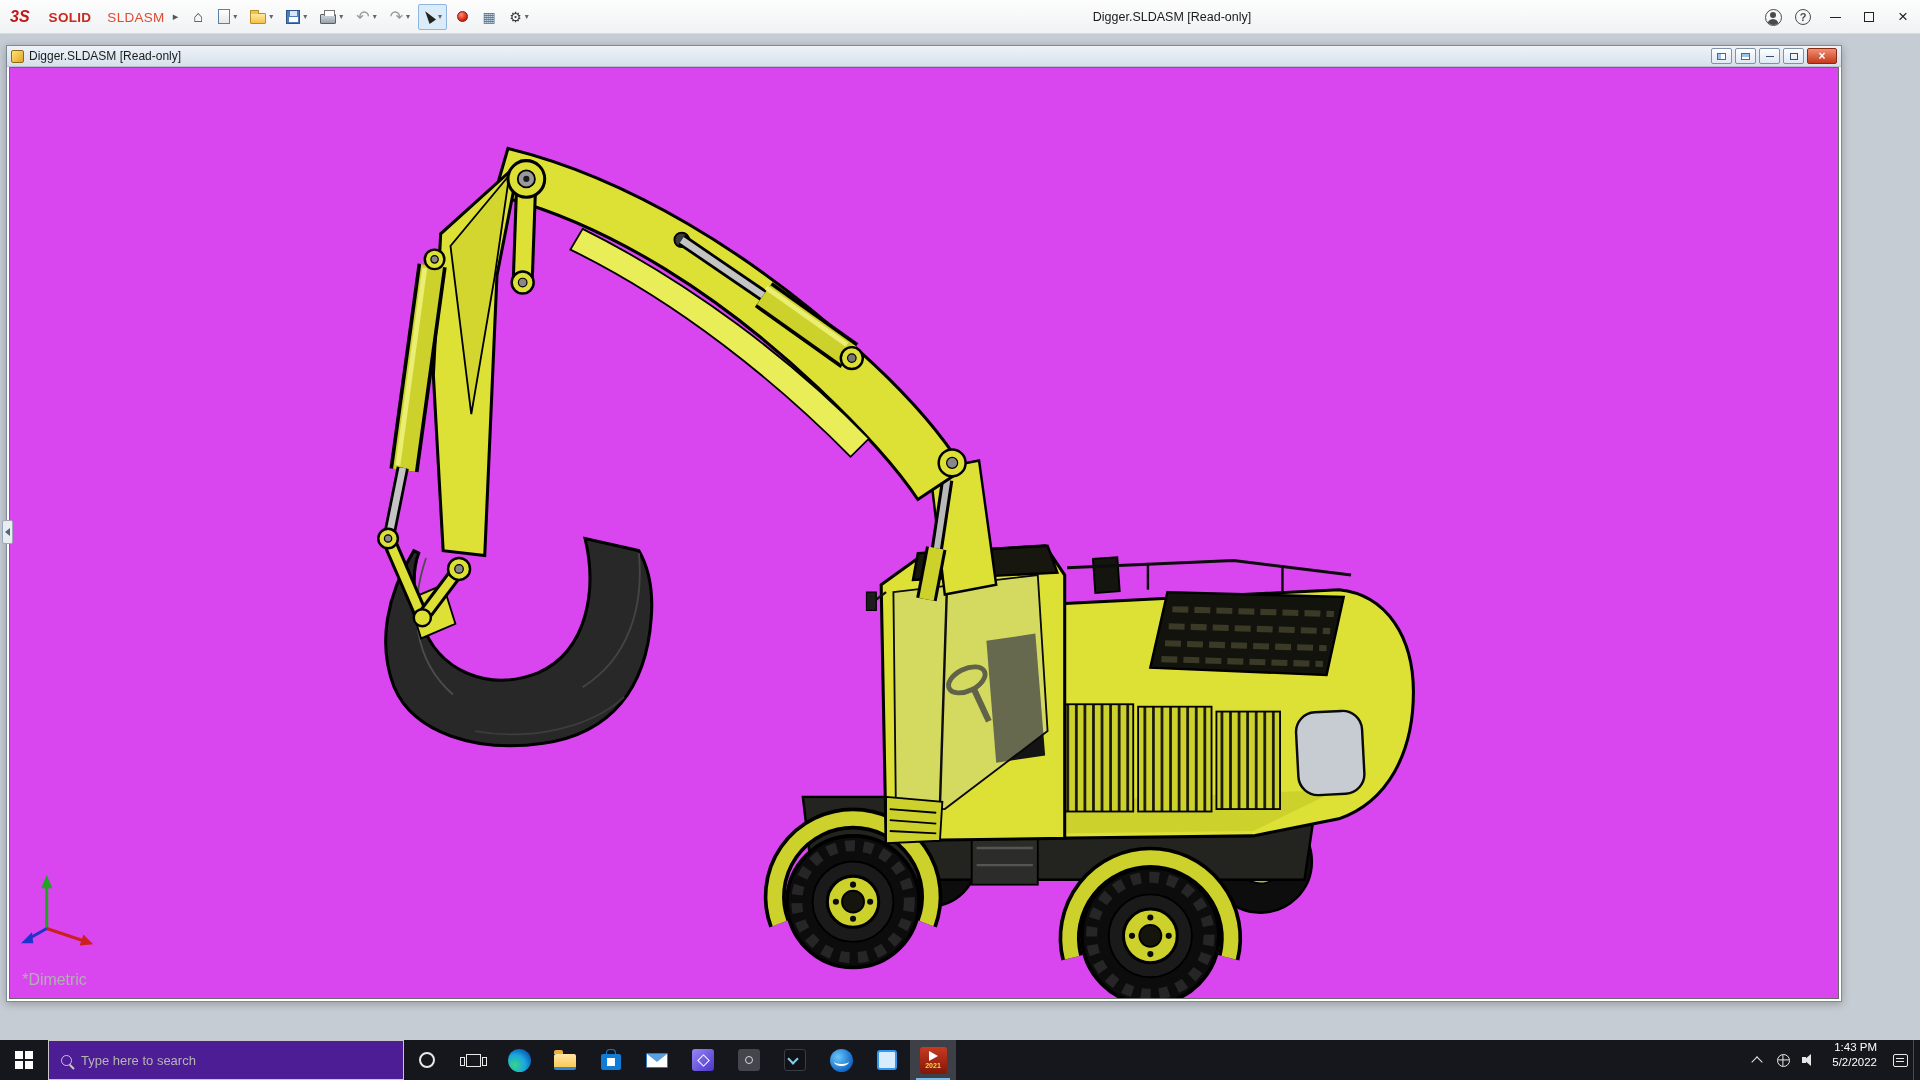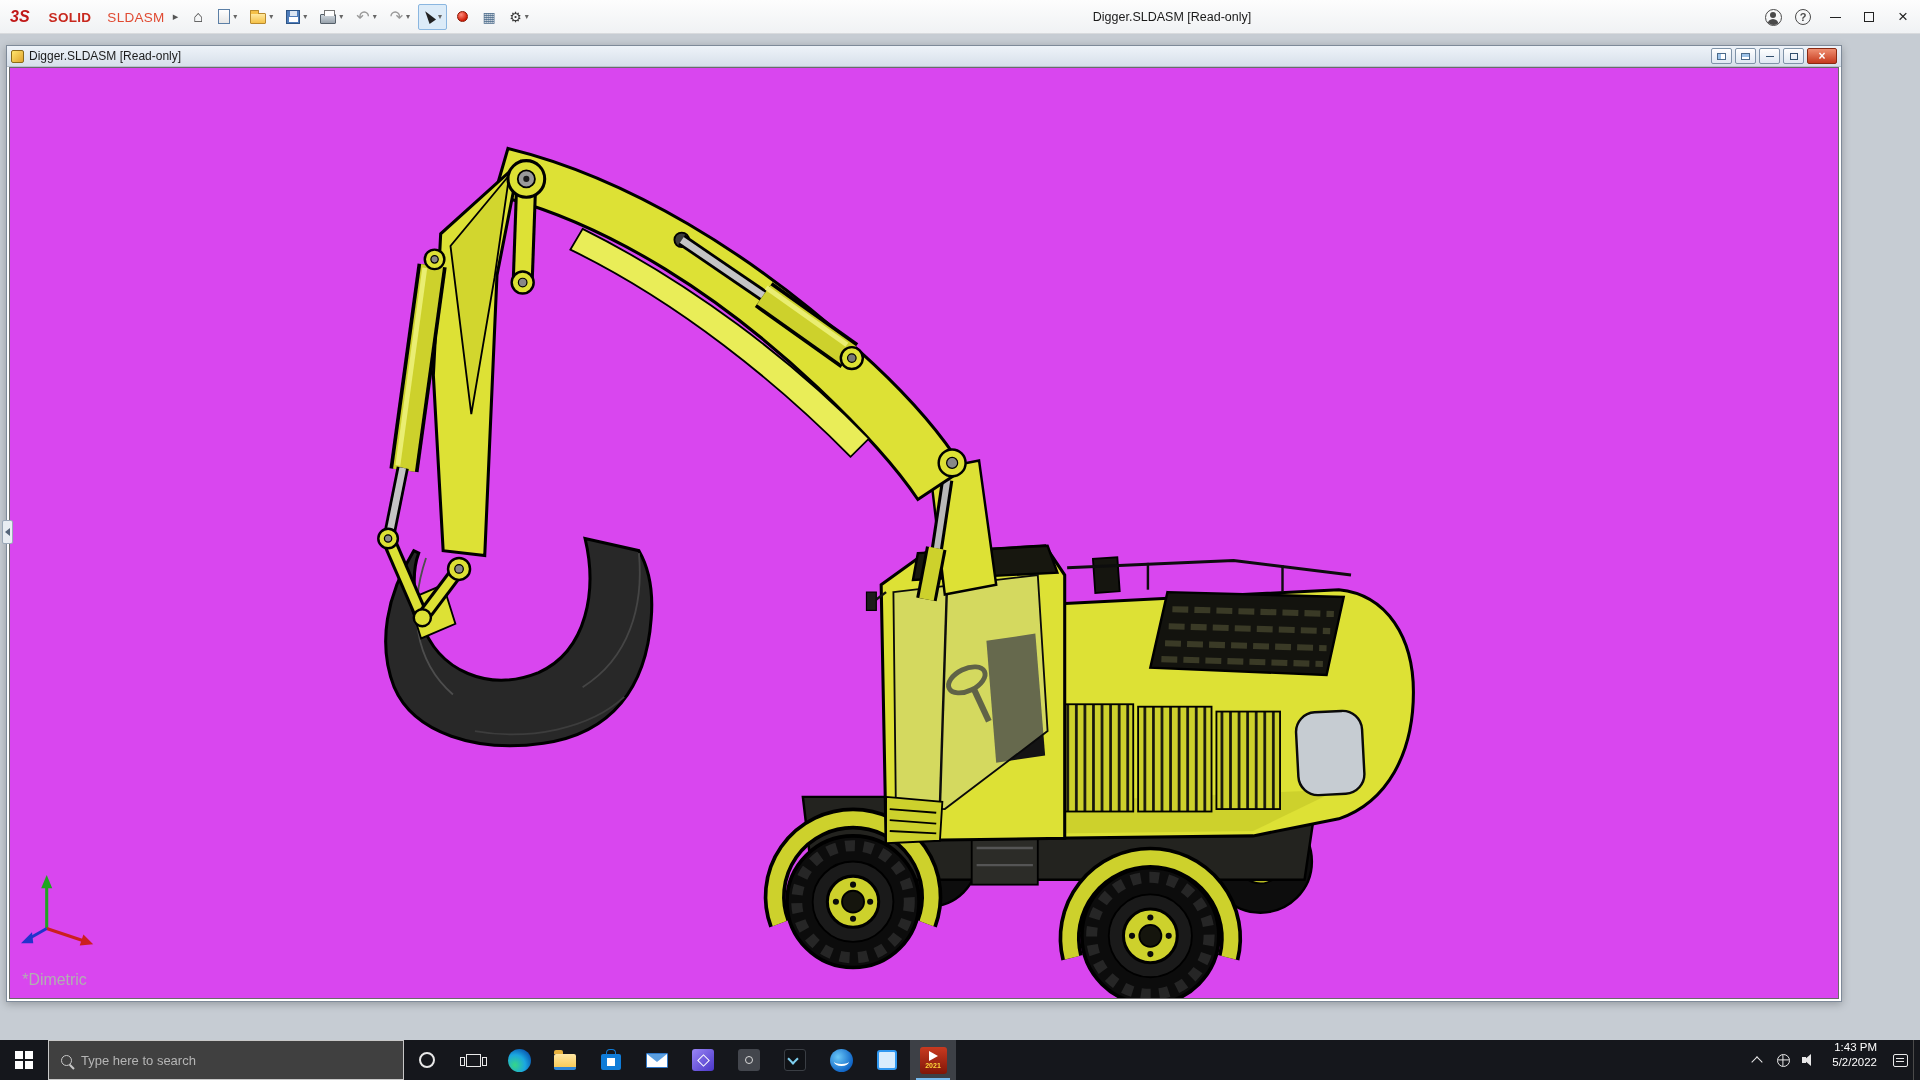--- a/index.html
+++ b/index.html
@@ -64,21 +64,21 @@
   .pane-tab { position:absolute; left:2px; top:520px; width:11px; height:24px; background:#e8edf2;
     border:1px solid #9aa8b8; border-radius:2px; display:flex; align-items:center; justify-content:center; z-index:15; }
   .pane-tab::before { content:""; width:0; height:0; border-top:4px solid transparent; border-bottom:4px solid transparent; border-right:5px solid #55657a; }
 
   
   .taskbar { position:absolute; left:0; bottom:0; width:1920px; height:40px; background:#15171c;
     display:flex; align-items:stretch; z-index:30; color:#e8e8e8; }
   .start { width:48px; display:flex; align-items:center; justify-content:center; }
   .win-logo { display:grid; grid-template-columns:8px 8px; grid-template-rows:8px 8px; gap:1.5px; }
   .win-logo span { background:#fff; display:block; }
-  .search { width:356px; background:#404040; border:1px solid #c8c8c8; display:flex; align-items:center; gap:9px; padding-left:12px; }
+  .search { width:356px; background:#4c1d95; border:1px solid #c8c8c8; display:flex; align-items:center; gap:9px; padding-left:12px; }
   .mag { width:11px; height:11px; border:1.6px solid #c8c8c8; border-radius:50%; position:relative; flex:none; }
   .mag::after { content:""; position:absolute; right:-4px; bottom:-3px; width:6px; height:1.6px; background:#c8c8c8; transform:rotate(45deg); }
   .search input { background:transparent; border:none; outline:none; color:#ddd; font-size:13px; width:280px; font-family:"Liberation Sans",sans-serif; }
   .search input::placeholder { color:#b5b5b5; opacity:1; }
   .tbtn { width:46px; display:flex; align-items:center; justify-content:center; position:relative; }
   .tbtn.active { background:#3d4046; }
   .tbtn.active::after { content:""; position:absolute; bottom:0; left:6px; right:6px; height:2px; background:#76b9ed; }
   .i-cortana { width:16px; height:16px; border:2px solid #e8e8e8; border-radius:50%; }
   .i-taskview { width:15px; height:13px; border:1.5px solid #e8e8e8; position:relative; }
   .i-taskview::before { content:""; position:absolute; left:-7px; top:2px; width:3px; height:7px; border:1.5px solid #e8e8e8; }

